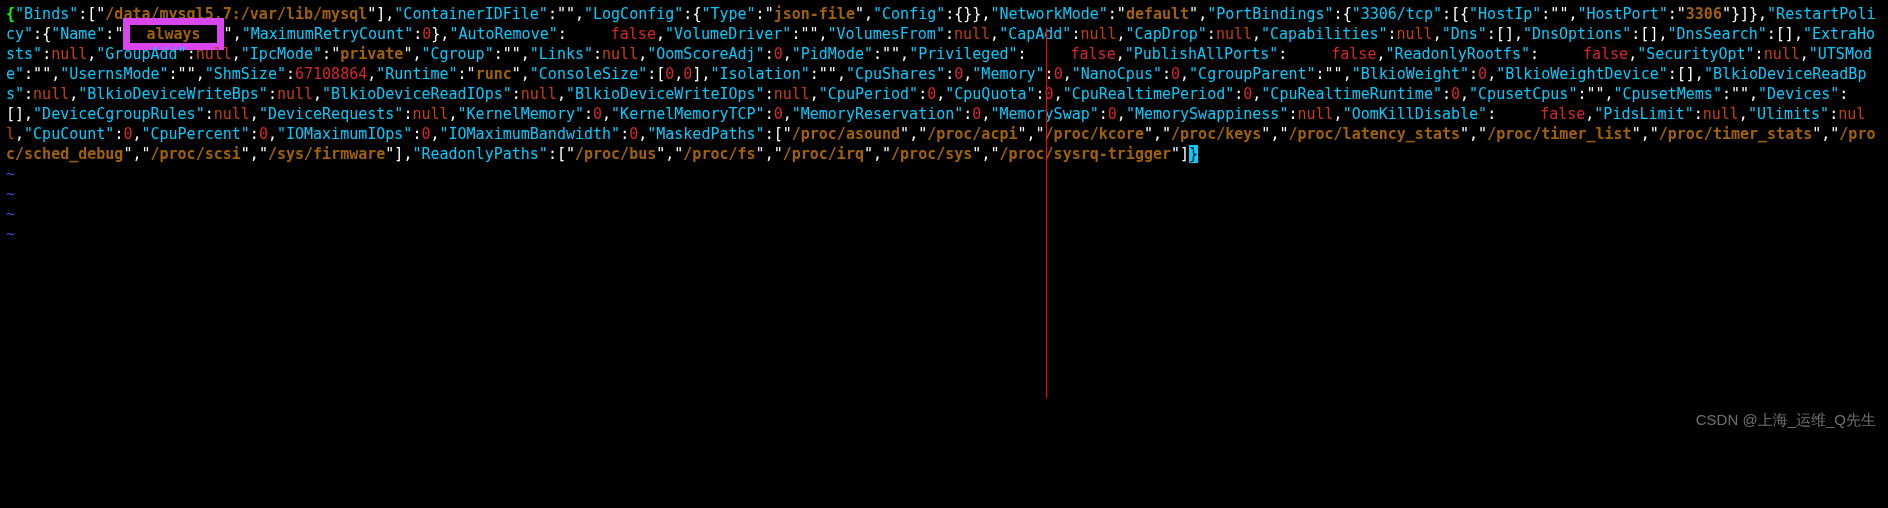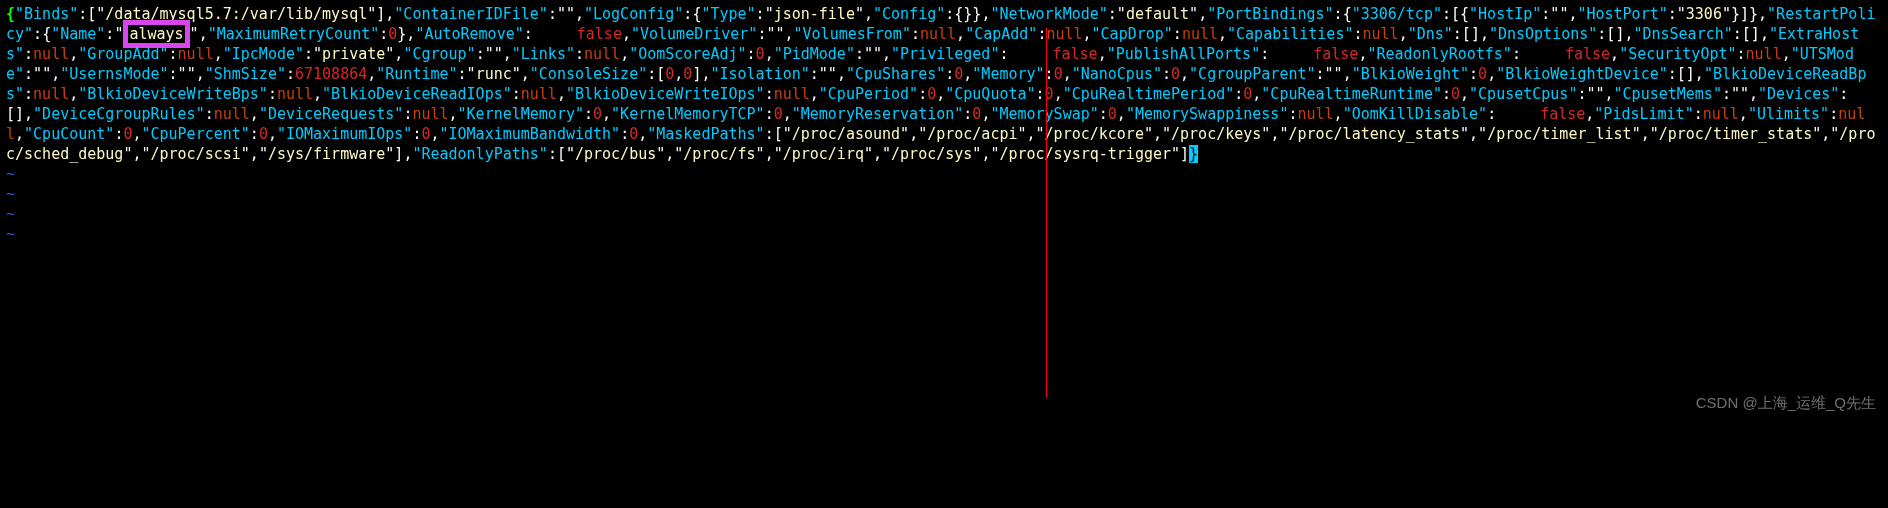--- a/index.html
+++ b/index.html
@@ -14,55 +14,55 @@
     height: 508px;
     overflow: hidden;
     position: relative;
   }
   .terminal {
     padding: 4px 6px;
     word-break: break-all;
     white-space: normal;
   }
   .k { color: #00ccff; }       
-  .s { color: #fef9c3; }       
+  .s { color: #a16207; font-weight: bold; }       
   .n { color: #d62728; }       
   .b { color: #d62728; margin-left: 44px; }       
   .nul { color: #c2410c; }     
   .p { color: #fff; }          
   .cursor {
     background: #00ccff;
     color: #000;
   }
   .brace-hl {
     color: #00ff00;
     font-weight: bold;
   }
   .tilde {
     color: #3b4cca;
     display: block;
   }
   .redbox {
-    border: 5px solid #d946ef;
-    padding: 0 1px;
+    border: 7px solid #d946ef;
+    padding: 0 16px;
     margin-top: 12px;
   }
   .vline {
     position: absolute;
     left: 1046px;
     top: 28px;
     width: 0;
     height: 370px;
     border-left: 1px solid #ff0000;
     pointer-events: none;
   }
   .watermark {
     position: absolute;
     right: 12px;
-    bottom: 95px;
+    bottom: 78px;
     color: rgba(200,200,200,0.55);
     font-size: 15px;
     font-family: sans-serif;
   }
 </style>
 </head>
 <body>
 
 <div class="terminal" id="term"><span class="brace-hl">{</span><span class="k">"Binds"</span><span class="p">:</span><span class="p">[</span><span class="p">"</span><span class="s">/data/mysql5.7:/var/lib/mysql</span><span class="p">"</span><span class="p">]</span><span class="p">,</span><span class="k">"ContainerIDFile"</span><span class="p">:</span><span class="p">"</span><span class="s"></span><span class="p">"</span><span class="p">,</span><span class="k">"LogConfig"</span><span class="p">:</span><span class="p">{</span><span class="k">"Type"</span><span class="p">:</span><span class="p">"</span><span class="s">json-file</span><span class="p">"</span><span class="p">,</span><span class="k">"Config"</span><span class="p">:</span><span class="p">{</span><span class="p">}</span><span class="p">}</span><span class="p">,</span><span class="k">"NetworkMode"</span><span class="p">:</span><span class="p">"</span><span class="s">default</span><span class="p">"</span><span class="p">,</span><span class="k">"PortBindings"</span><span class="p">:</span><span class="p">{</span><span class="k">"3306/tcp"</span><span class="p">:</span><span class="p">[</span><span class="p">{</span><span class="k">"HostIp"</span><span class="p">:</span><span class="p">"</span><span class="s"></span><span class="p">"</span><span class="p">,</span><span class="k">"HostPort"</span><span class="p">:</span><span class="p">"</span><span class="s">3306</span><span class="p">"</span><span class="p">}</span><span class="p">]</span><span class="p">}</span><span class="p">,</span><span class="k">"RestartPolicy"</span><span class="p">:</span><span class="p">{</span><span class="k">"Name"</span><span class="p">:</span><span class="p">"</span><span class="s redbox">always</span><span class="p">"</span><span class="p">,</span><span class="k">"MaximumRetryCount"</span><span class="p">:</span><span class="n">0</span><span class="p">}</span><span class="p">,</span><span class="k">"AutoRemove"</span><span class="p">:</span><span class="b">false</span><span class="p">,</span><span class="k">"VolumeDriver"</span><span class="p">:</span><span class="p">"</span><span class="s"></span><span class="p">"</span><span class="p">,</span><span class="k">"VolumesFrom"</span><span class="p">:</span><span class="nul">null</span><span class="p">,</span><span class="k">"CapAdd"</span><span class="p">:</span><span class="nul">null</span><span class="p">,</span><span class="k">"CapDrop"</span><span class="p">:</span><span class="nul">null</span><span class="p">,</span><span class="k">"Capabilities"</span><span class="p">:</span><span class="nul">null</span><span class="p">,</span><span class="k">"Dns"</span><span class="p">:</span><span class="p">[</span><span class="p">]</span><span class="p">,</span><span class="k">"DnsOptions"</span><span class="p">:</span><span class="p">[</span><span class="p">]</span><span class="p">,</span><span class="k">"DnsSearch"</span><span class="p">:</span><span class="p">[</span><span class="p">]</span><span class="p">,</span><span class="k">"ExtraHosts"</span><span class="p">:</span><span class="nul">null</span><span class="p">,</span><span class="k">"GroupAdd"</span><span class="p">:</span><span class="nul">null</span><span class="p">,</span><span class="k">"IpcMode"</span><span class="p">:</span><span class="p">"</span><span class="s">private</span><span class="p">"</span><span class="p">,</span><span class="k">"Cgroup"</span><span class="p">:</span><span class="p">"</span><span class="s"></span><span class="p">"</span><span class="p">,</span><span class="k">"Links"</span><span class="p">:</span><span class="nul">null</span><span class="p">,</span><span class="k">"OomScoreAdj"</span><span class="p">:</span><span class="n">0</span><span class="p">,</span><span class="k">"PidMode"</span><span class="p">:</span><span class="p">"</span><span class="s"></span><span class="p">"</span><span class="p">,</span><span class="k">"Privileged"</span><span class="p">:</span><span class="b">false</span><span class="p">,</span><span class="k">"PublishAllPorts"</span><span class="p">:</span><span class="b">false</span><span class="p">,</span><span class="k">"ReadonlyRootfs"</span><span class="p">:</span><span class="b">false</span><span class="p">,</span><span class="k">"SecurityOpt"</span><span class="p">:</span><span class="nul">null</span><span class="p">,</span><span class="k">"UTSMode"</span><span class="p">:</span><span class="p">"</span><span class="s"></span><span class="p">"</span><span class="p">,</span><span class="k">"UsernsMode"</span><span class="p">:</span><span class="p">"</span><span class="s"></span><span class="p">"</span><span class="p">,</span><span class="k">"ShmSize"</span><span class="p">:</span><span class="n">67108864</span><span class="p">,</span><span class="k">"Runtime"</span><span class="p">:</span><span class="p">"</span><span class="s">runc</span><span class="p">"</span><span class="p">,</span><span class="k">"ConsoleSize"</span><span class="p">:</span><span class="p">[</span><span class="n">0</span><span class="p">,</span><span class="n">0</span><span class="p">]</span><span class="p">,</span><span class="k">"Isolation"</span><span class="p">:</span><span class="p">"</span><span class="s"></span><span class="p">"</span><span class="p">,</span><span class="k">"CpuShares"</span><span class="p">:</span><span class="n">0</span><span class="p">,</span><span class="k">"Memory"</span><span class="p">:</span><span class="n">0</span><span class="p">,</span><span class="k">"NanoCpus"</span><span class="p">:</span><span class="n">0</span><span class="p">,</span><span class="k">"CgroupParent"</span><span class="p">:</span><span class="p">"</span><span class="s"></span><span class="p">"</span><span class="p">,</span><span class="k">"BlkioWeight"</span><span class="p">:</span><span class="n">0</span><span class="p">,</span><span class="k">"BlkioWeightDevice"</span><span class="p">:</span><span class="p">[</span><span class="p">]</span><span class="p">,</span><span class="k">"BlkioDeviceReadBps"</span><span class="p">:</span><span class="nul">null</span><span class="p">,</span><span class="k">"BlkioDeviceWriteBps"</span><span class="p">:</span><span class="nul">null</span><span class="p">,</span><span class="k">"BlkioDeviceReadIOps"</span><span class="p">:</span><span class="nul">null</span><span class="p">,</span><span class="k">"BlkioDeviceWriteIOps"</span><span class="p">:</span><span class="nul">null</span><span class="p">,</span><span class="k">"CpuPeriod"</span><span class="p">:</span><span class="n">0</span><span class="p">,</span><span class="k">"CpuQuota"</span><span class="p">:</span><span class="n">0</span><span class="p">,</span><span class="k">"CpuRealtimePeriod"</span><span class="p">:</span><span class="n">0</span><span class="p">,</span><span class="k">"CpuRealtimeRuntime"</span><span class="p">:</span><span class="n">0</span><span class="p">,</span><span class="k">"CpusetCpus"</span><span class="p">:</span><span class="p">"</span><span class="s"></span><span class="p">"</span><span class="p">,</span><span class="k">"CpusetMems"</span><span class="p">:</span><span class="p">"</span><span class="s"></span><span class="p">"</span><span class="p">,</span><span class="k">"Devices"</span><span class="p">:</span><span class="p">[</span><span class="p">]</span><span class="p">,</span><span class="k">"DeviceCgroupRules"</span><span class="p">:</span><span class="nul">null</span><span class="p">,</span><span class="k">"DeviceRequests"</span><span class="p">:</span><span class="nul">null</span><span class="p">,</span><span class="k">"KernelMemory"</span><span class="p">:</span><span class="n">0</span><span class="p">,</span><span class="k">"KernelMemoryTCP"</span><span class="p">:</span><span class="n">0</span><span class="p">,</span><span class="k">"MemoryReservation"</span><span class="p">:</span><span class="n">0</span><span class="p">,</span><span class="k">"MemorySwap"</span><span class="p">:</span><span class="n">0</span><span class="p">,</span><span class="k">"MemorySwappiness"</span><span class="p">:</span><span class="nul">null</span><span class="p">,</span><span class="k">"OomKillDisable"</span><span class="p">:</span><span class="b">false</span><span class="p">,</span><span class="k">"PidsLimit"</span><span class="p">:</span><span class="nul">null</span><span class="p">,</span><span class="k">"Ulimits"</span><span class="p">:</span><span class="nul">null</span><span class="p">,</span><span class="k">"CpuCount"</span><span class="p">:</span><span class="n">0</span><span class="p">,</span><span class="k">"CpuPercent"</span><span class="p">:</span><span class="n">0</span><span class="p">,</span><span class="k">"IOMaximumIOps"</span><span class="p">:</span><span class="n">0</span><span class="p">,</span><span class="k">"IOMaximumBandwidth"</span><span class="p">:</span><span class="n">0</span><span class="p">,</span><span class="k">"MaskedPaths"</span><span class="p">:</span><span class="p">[</span><span class="p">"</span><span class="s">/proc/asound</span><span class="p">"</span><span class="p">,</span><span class="p">"</span><span class="s">/proc/acpi</span><span class="p">"</span><span class="p">,</span><span class="p">"</span><span class="s">/proc/kcore</span><span class="p">"</span><span class="p">,</span><span class="p">"</span><span class="s">/proc/keys</span><span class="p">"</span><span class="p">,</span><span class="p">"</span><span class="s">/proc/latency_stats</span><span class="p">"</span><span class="p">,</span><span class="p">"</span><span class="s">/proc/timer_list</span><span class="p">"</span><span class="p">,</span><span class="p">"</span><span class="s">/proc/timer_stats</span><span class="p">"</span><span class="p">,</span><span class="p">"</span><span class="s">/proc/sched_debug</span><span class="p">"</span><span class="p">,</span><span class="p">"</span><span class="s">/proc/scsi</span><span class="p">"</span><span class="p">,</span><span class="p">"</span><span class="s">/sys/firmware</span><span class="p">"</span><span class="p">]</span><span class="p">,</span><span class="k">"ReadonlyPaths"</span><span class="p">:</span><span class="p">[</span><span class="p">"</span><span class="s">/proc/bus</span><span class="p">"</span><span class="p">,</span><span class="p">"</span><span class="s">/proc/fs</span><span class="p">"</span><span class="p">,</span><span class="p">"</span><span class="s">/proc/irq</span><span class="p">"</span><span class="p">,</span><span class="p">"</span><span class="s">/proc/sys</span><span class="p">"</span><span class="p">,</span><span class="p">"</span><span class="s">/proc/sysrq-trigger</span><span class="p">"</span><span class="p">]</span><span class="cursor">}</span><span class="tilde">~</span><span class="tilde">~</span><span class="tilde">~</span><span class="tilde">~</span></div>
 <div class="vline"></div>

